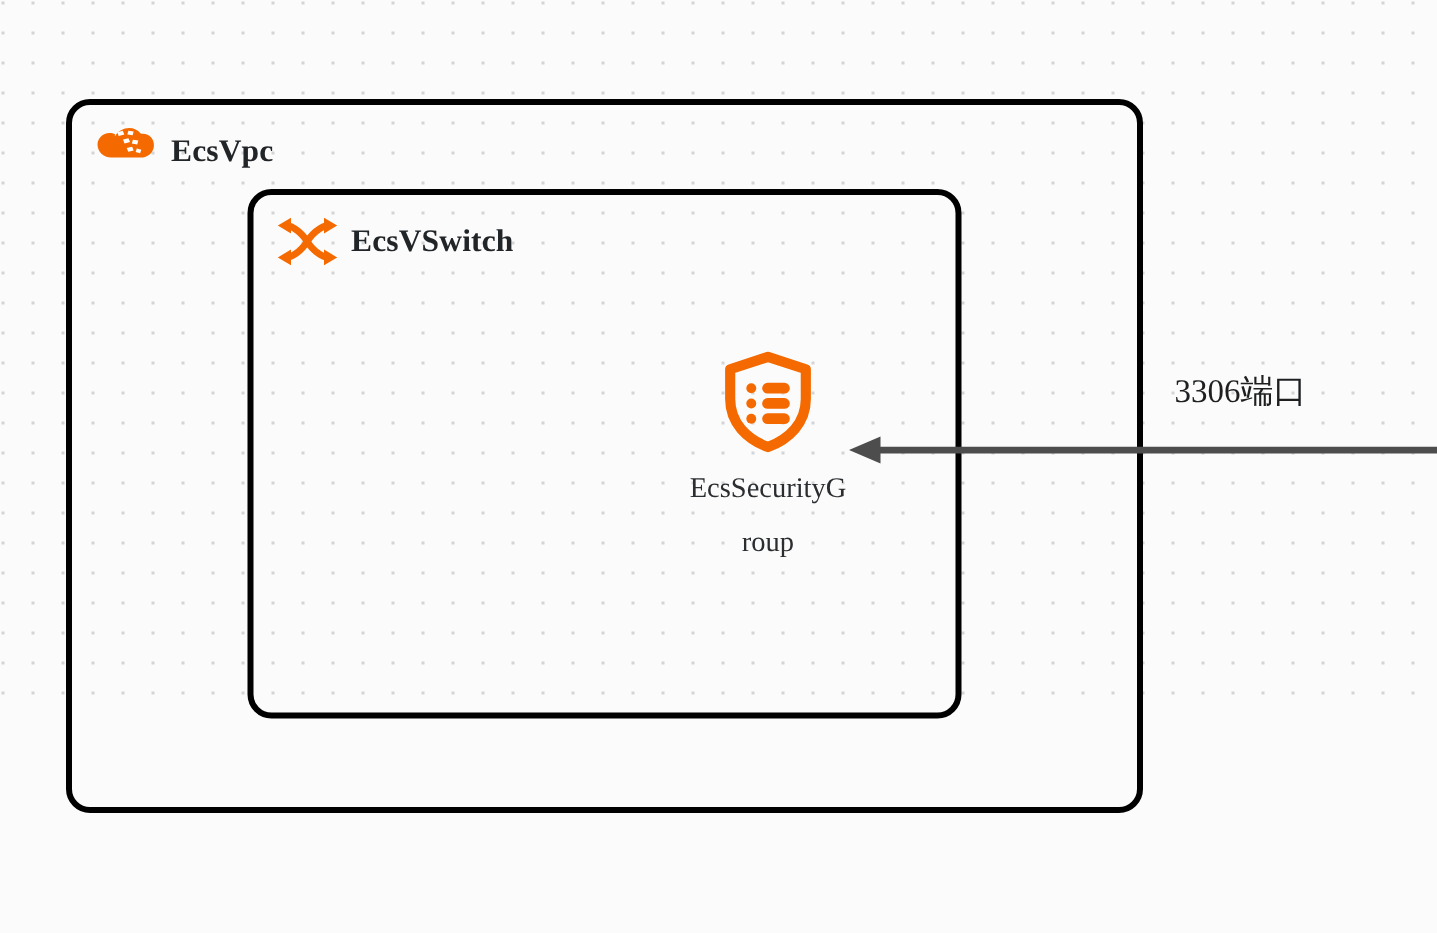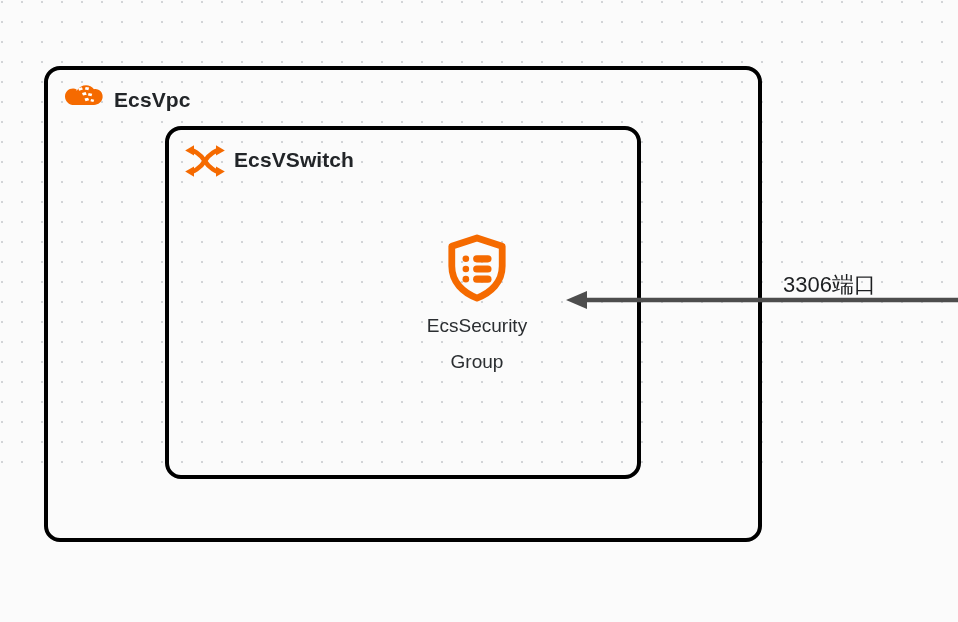--- a/index.html
+++ b/index.html
@@ -15,20 +15,21 @@
   }
   #canvas {
     position: relative;
     width: 958px;
     height: 472px;
     background-color: #fbfbfb;
     background-image:
       radial-gradient(circle 1.1px at 1px 1px, #d2d4d7 99%, transparent 100%);
     background-size: 20px 20px;
     background-position: 1px 1px;
+    font-family: Liberation Serif, serif;
   }
 
   
   .group-box {
     position: absolute;
     border: 4px solid #000000;
     border-radius: 16px;
     background: transparent;
     box-sizing: border-box;
   }
@@ -72,21 +73,21 @@
 
   
   .node {
     position: absolute;
     width: 132px;
     display: flex;
     flex-direction: column;
     align-items: center;
   }
   #node-instance { left: 209px; top: 238px; }
-  #node-security { left: 411px; top: 236px; }
+  #node-security { left: 446px; top: 236px; }
 
   .node-icon {
     width: 64px;
     height: 64px;
     display: flex;
     align-items: center;
     justify-content: center;
   }
   .node-icon svg { display: block; }
 
@@ -113,21 +114,20 @@
   #connector svg { display: block; }
 
   
   #connector-label {
     position: absolute;
     left: 783px;
     top: 246px;
     font-size: 22px;
     color: #1d1f21;
     white-space: nowrap;
-    margin-top: 24px;
   }
 </style>
 </head>
 <body>
 
 <div id="canvas">
 
   <div id="vpc-box" class="group-box"></div>
 
   <div id="vpc-header" class="group-header">

